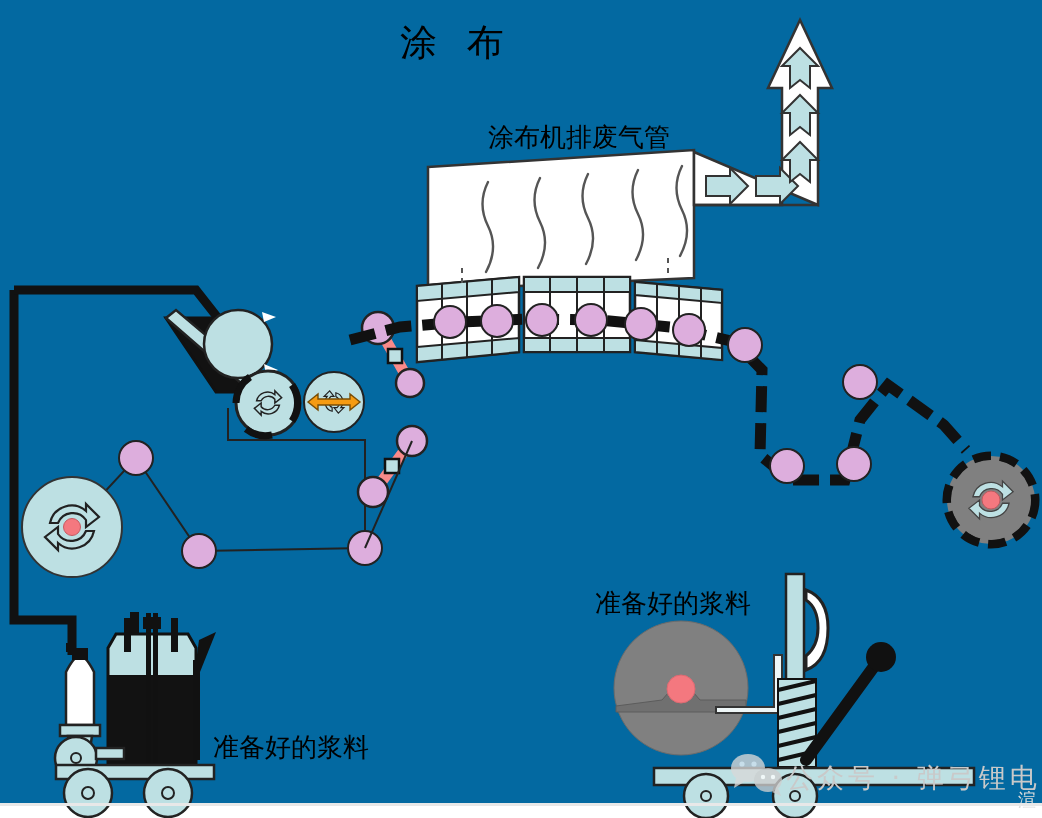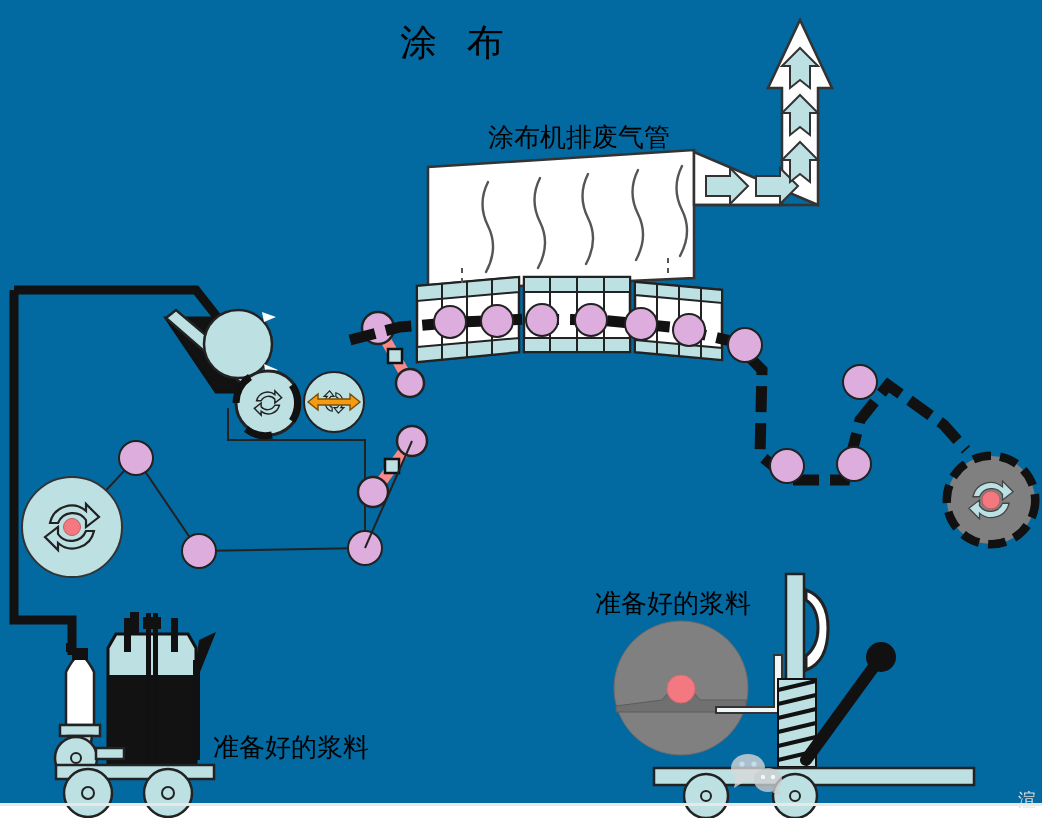--- a/index.html
+++ b/index.html
@@ -299,17 +299,18 @@
 
   <div class="lbl" id="title" style="left:400px; top:18px;">涂 布</div>
 
   <div class="lbl lbl-md" style="left:460px; top:120px;margin-left:28px;">涂布机排废气管</div>
 
 
   <div class="lbl lbl-md" style="left:213px; top:730px;">准备好的浆料</div>
 
   <div class="lbl lbl-md" style="left:595px; top:586px;">准备好的浆料</div>
 
+  <div class="wm" style="left:786px; top:760px;">公众号 · 弹弓锂电</div>
 
   <div class="wm-corner" style="left:1018px; top:788px;">渲</div>
 
   <div class="bottomline"></div>
 </div>
 
 </body></html>

